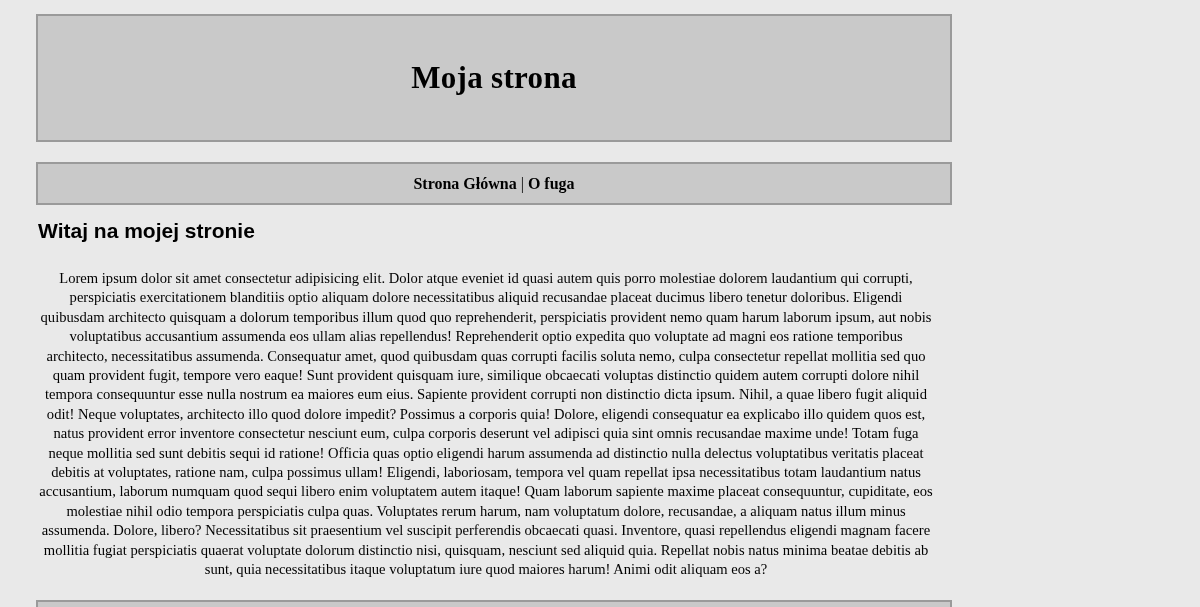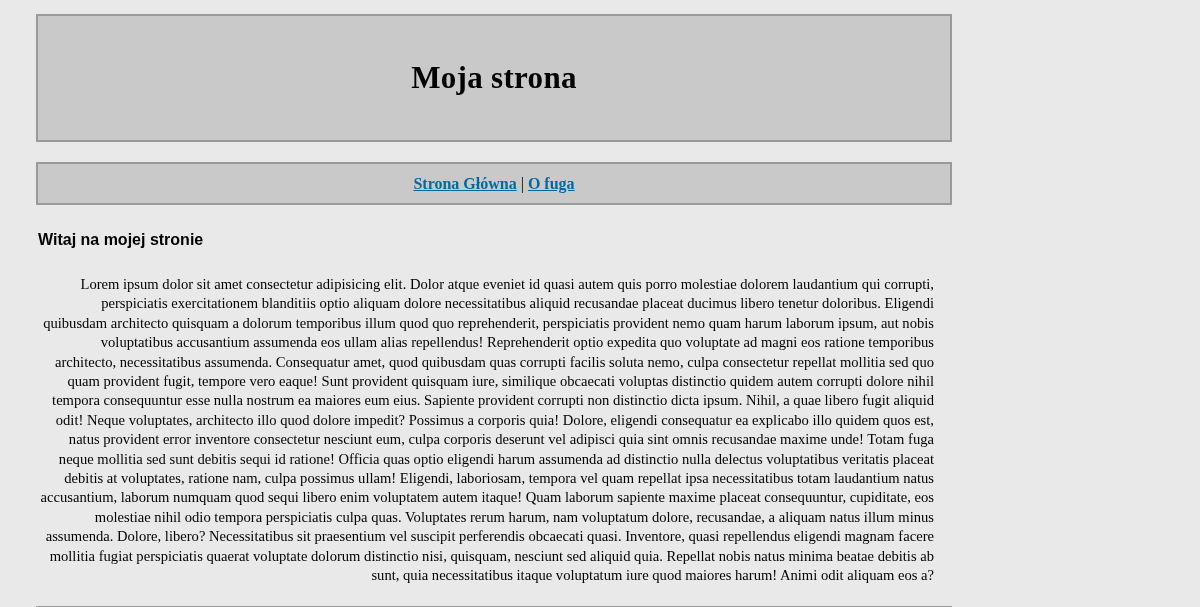--- a/index.html
+++ b/index.html
@@ -45,42 +45,41 @@
     display: flex;
     align-items: center;
     justify-content: center;
     box-sizing: border-box;
   }
   .nav-inner {
     font-size: 16px;
     font-weight: bold;
   }
   .nav-link {
-    color: #0369a1;
-    text-decoration: underline;
+    color: #000000;
     cursor: pointer;
     text-align: right;
   }
   .nav-sep {
     color: #000;
     padding: 0 4px;
     font-weight: normal;
   }
   
   .content-heading {
     font-family: "Liberation Sans", sans-serif;
-    font-size: 16px;
+    font-size: 21px;
     font-weight: bold;
-    margin: 26px 0 0 2px;
+    margin: 14px 0 0 2px;
   }
   .content-paragraph {
     margin: 26px 18px 0 2px;
     font-size: 14.6px;
     line-height: 1.33;
-    text-align: right;
+    text-align: center;
   }
   
   .site-footer {
     margin-top: 20px;
     background: #c9c9c9;
     border: 2px solid #9a9a9a;
     height: 38px;
     display: flex;
     align-items: center;
     justify-content: flex-end;

